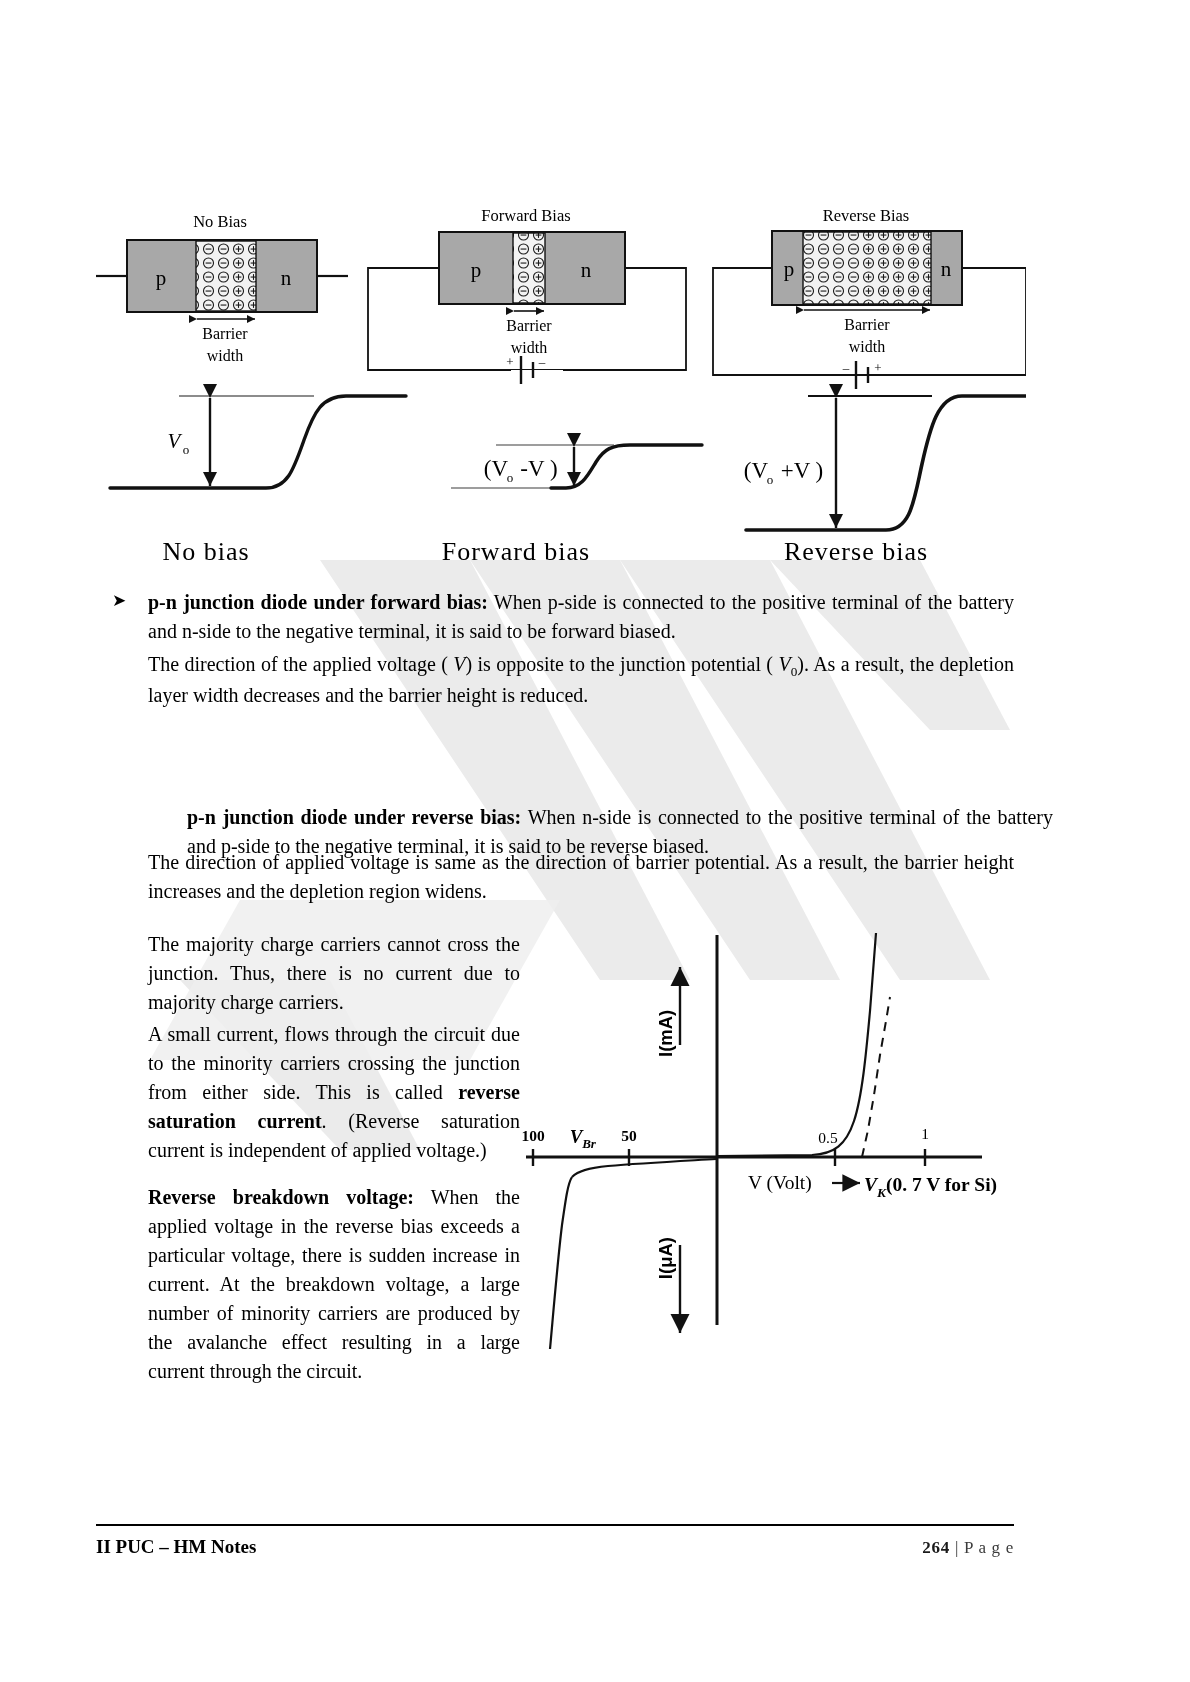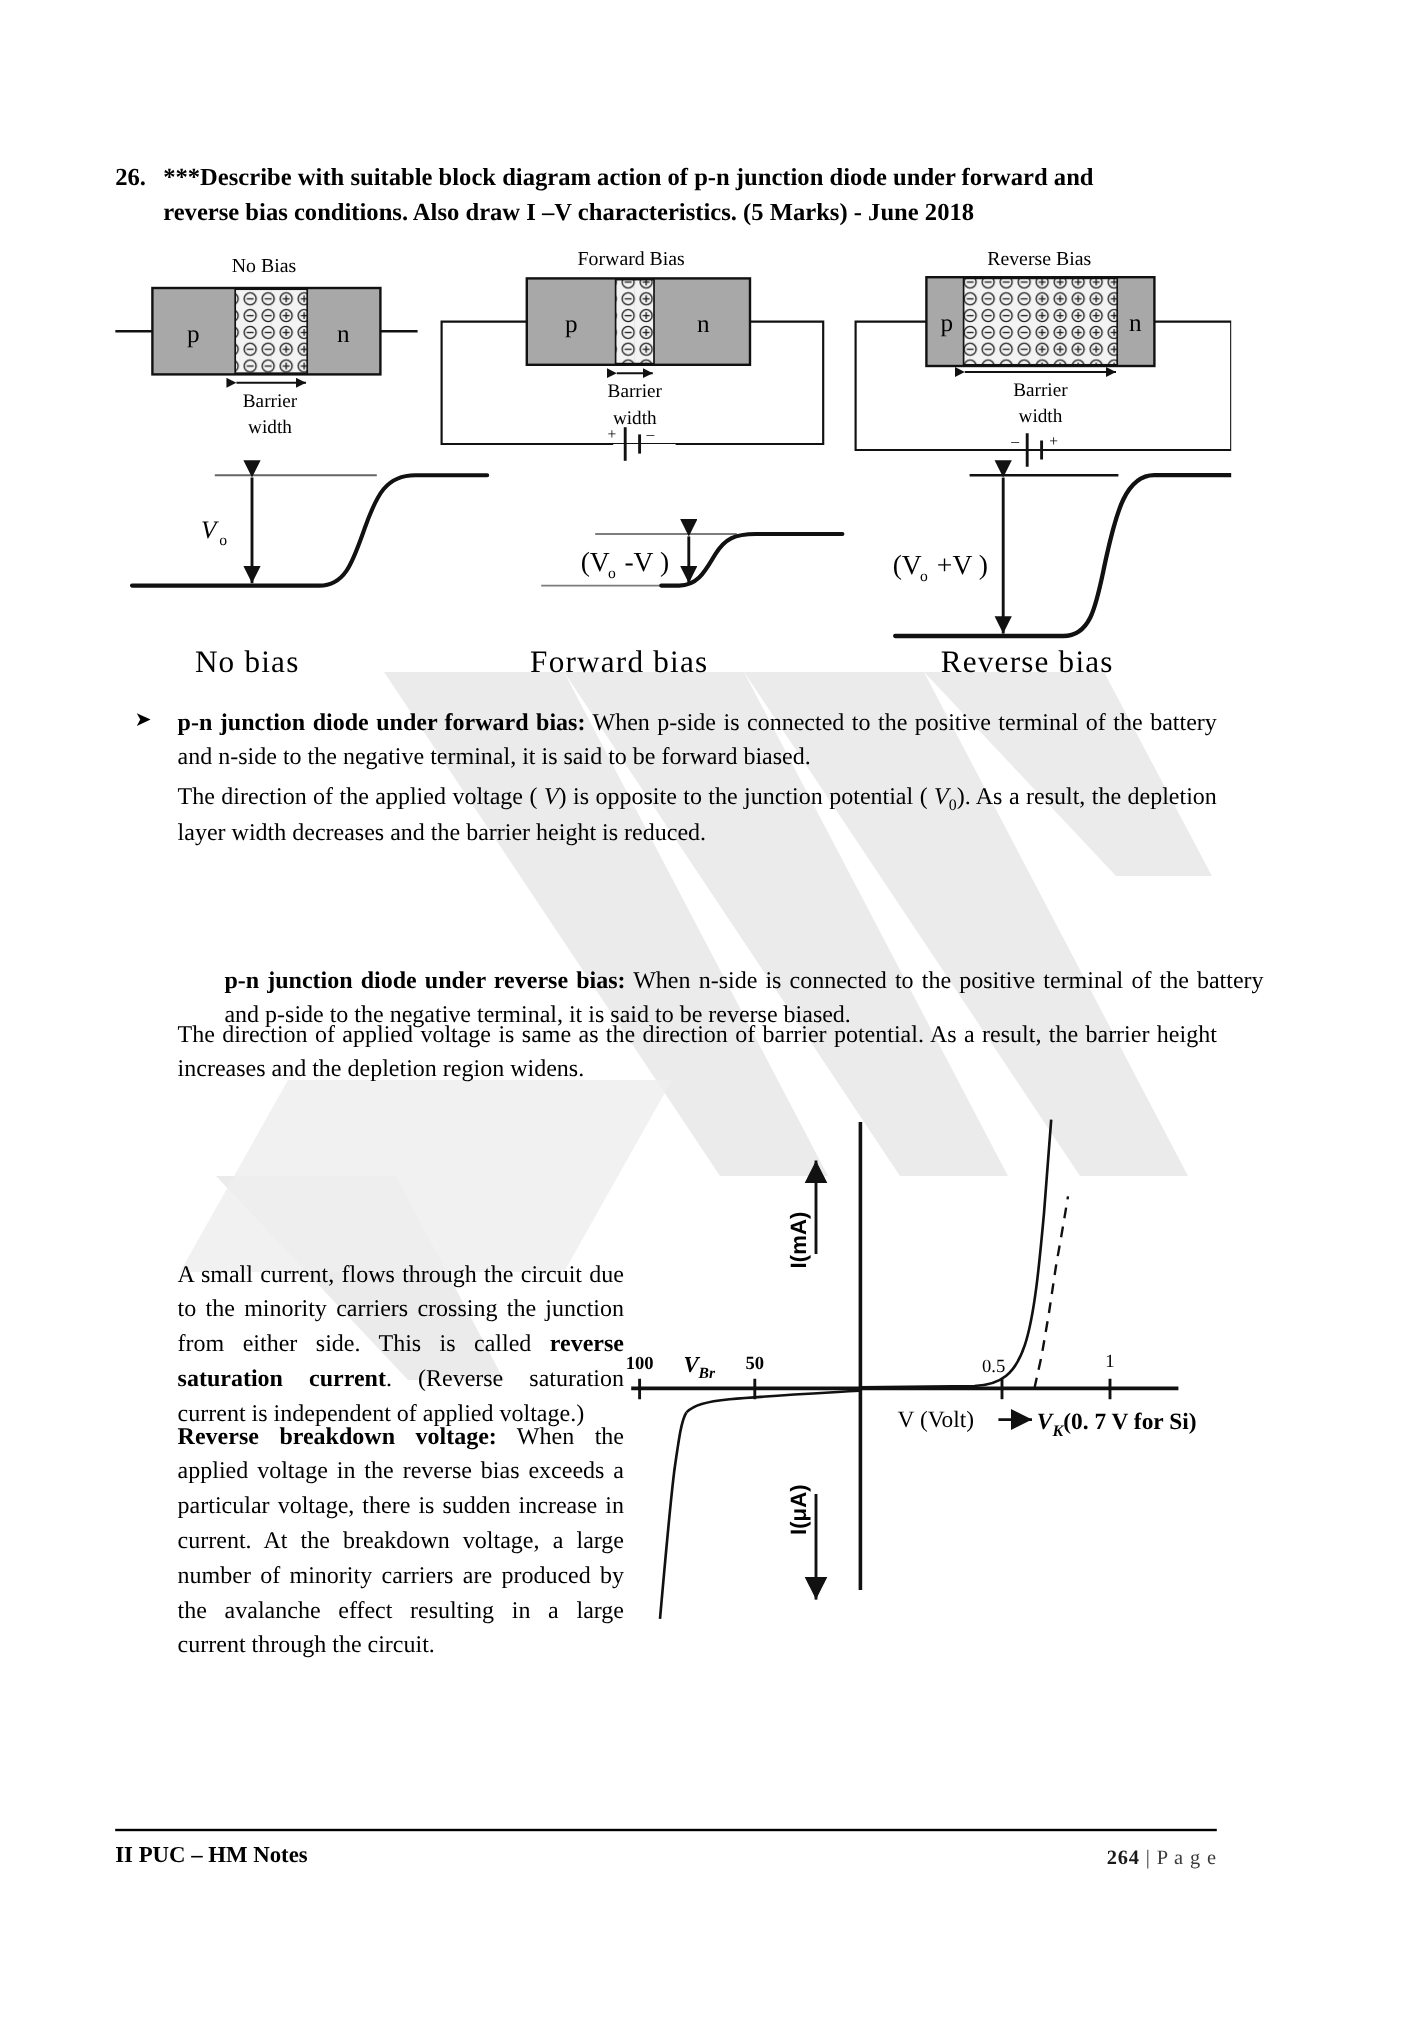--- a/index.html
+++ b/index.html
@@ -145,27 +145,20 @@
       <path d="M180 980 L330 980 L420 1150 L340 1150 Z"></path>
     </g>
     <g fill="#efefef" opacity="0.85">
       <path d="M240 900 L560 900 L470 1060 L150 1060 Z"></path>
     </g>
   </svg>
 </div>
 
 <div class="page">
 
-  <div class="q-heading">
-    <span class="q-num">26.</span>
-    <span class="q-text">
-      <span>***Describe with suitable block diagram action of p-n junction diode under forward and</span>
-      <span class="lastline" style="display:block">reverse bias conditions. Also draw I –V characteristics. (5 Marks) - June 2018</span>
-    </span>
-  </div>
 
   <div class="diagram-area">
     <svg width="930" height="380" viewBox="0 0 930 380" xmlns="http://www.w3.org/2000/svg">
       <defs>
         <marker id="arr" markerWidth="7" markerHeight="7" refX="6" refY="3" orient="auto">
           <path d="M0,0 L6,3 L0,6 Z" fill="#111"></path>
         </marker>
         <marker id="arrS" markerWidth="6" markerHeight="6" refX="5.2" refY="2.6" orient="auto">
           <path d="M0,0 L5.2,2.6 L0,5.2 Z" fill="#111"></path>
         </marker>
@@ -279,22 +272,23 @@
     <span>The direction of the applied voltage ( </span><span class="it">V</span><span>) is opposite to the junction potential ( </span><span class="it">V</span><sub>0</sub><span>). As a result, the depletion layer width decreases and the barrier height is reduced.</span>
   </div>
 
 
   <div class="para" style="left:148px; top:803px; width:866px;margin-left:39px;">
     <b>p-n junction diode under reverse bias:</b><span> When n-side is connected to the positive terminal of the battery and p-side to the negative terminal, it is said to be reverse biased.</span>
   </div>
 
   <div class="para" style="left:148px; top:848px; width:866px;">The direction of applied voltage is same as the direction of barrier potential. As a result, the barrier height increases and the depletion region widens.</div>
 
-
-  <div class="para" style="left:148px; top:1020px; width:372px;margin-top:28px;">
+  <div class="para" style="left:148px; top:930px; width:372px;">The majority charge carriers cannot cross the junction. Thus, there is no current due to majority charge carriers.</div>
+
+  <div class="para" style="left:148px; top:1020px; width:372px;">
     <span>A small current, flows through the circuit due to the minority carriers crossing the junction from either side. This is called </span><b>reverse saturation current</b><span>. (Reverse saturation current is independent of applied voltage.)</span>
   </div>
 
   <div class="para" style="left:148px; top:1183px; width:372px;">
     <b>Reverse breakdown voltage:</b><span> When the applied voltage in the reverse bias exceeds a particular voltage, there is sudden increase in current. At the breakdown voltage, a large number of minority carriers are produced by the avalanche effect resulting in a large current through the circuit.</span>
   </div>
 
   <div class="iv-graph">
     <svg width="500" height="440" viewBox="0 0 500 440" xmlns="http://www.w3.org/2000/svg">
       <defs>

